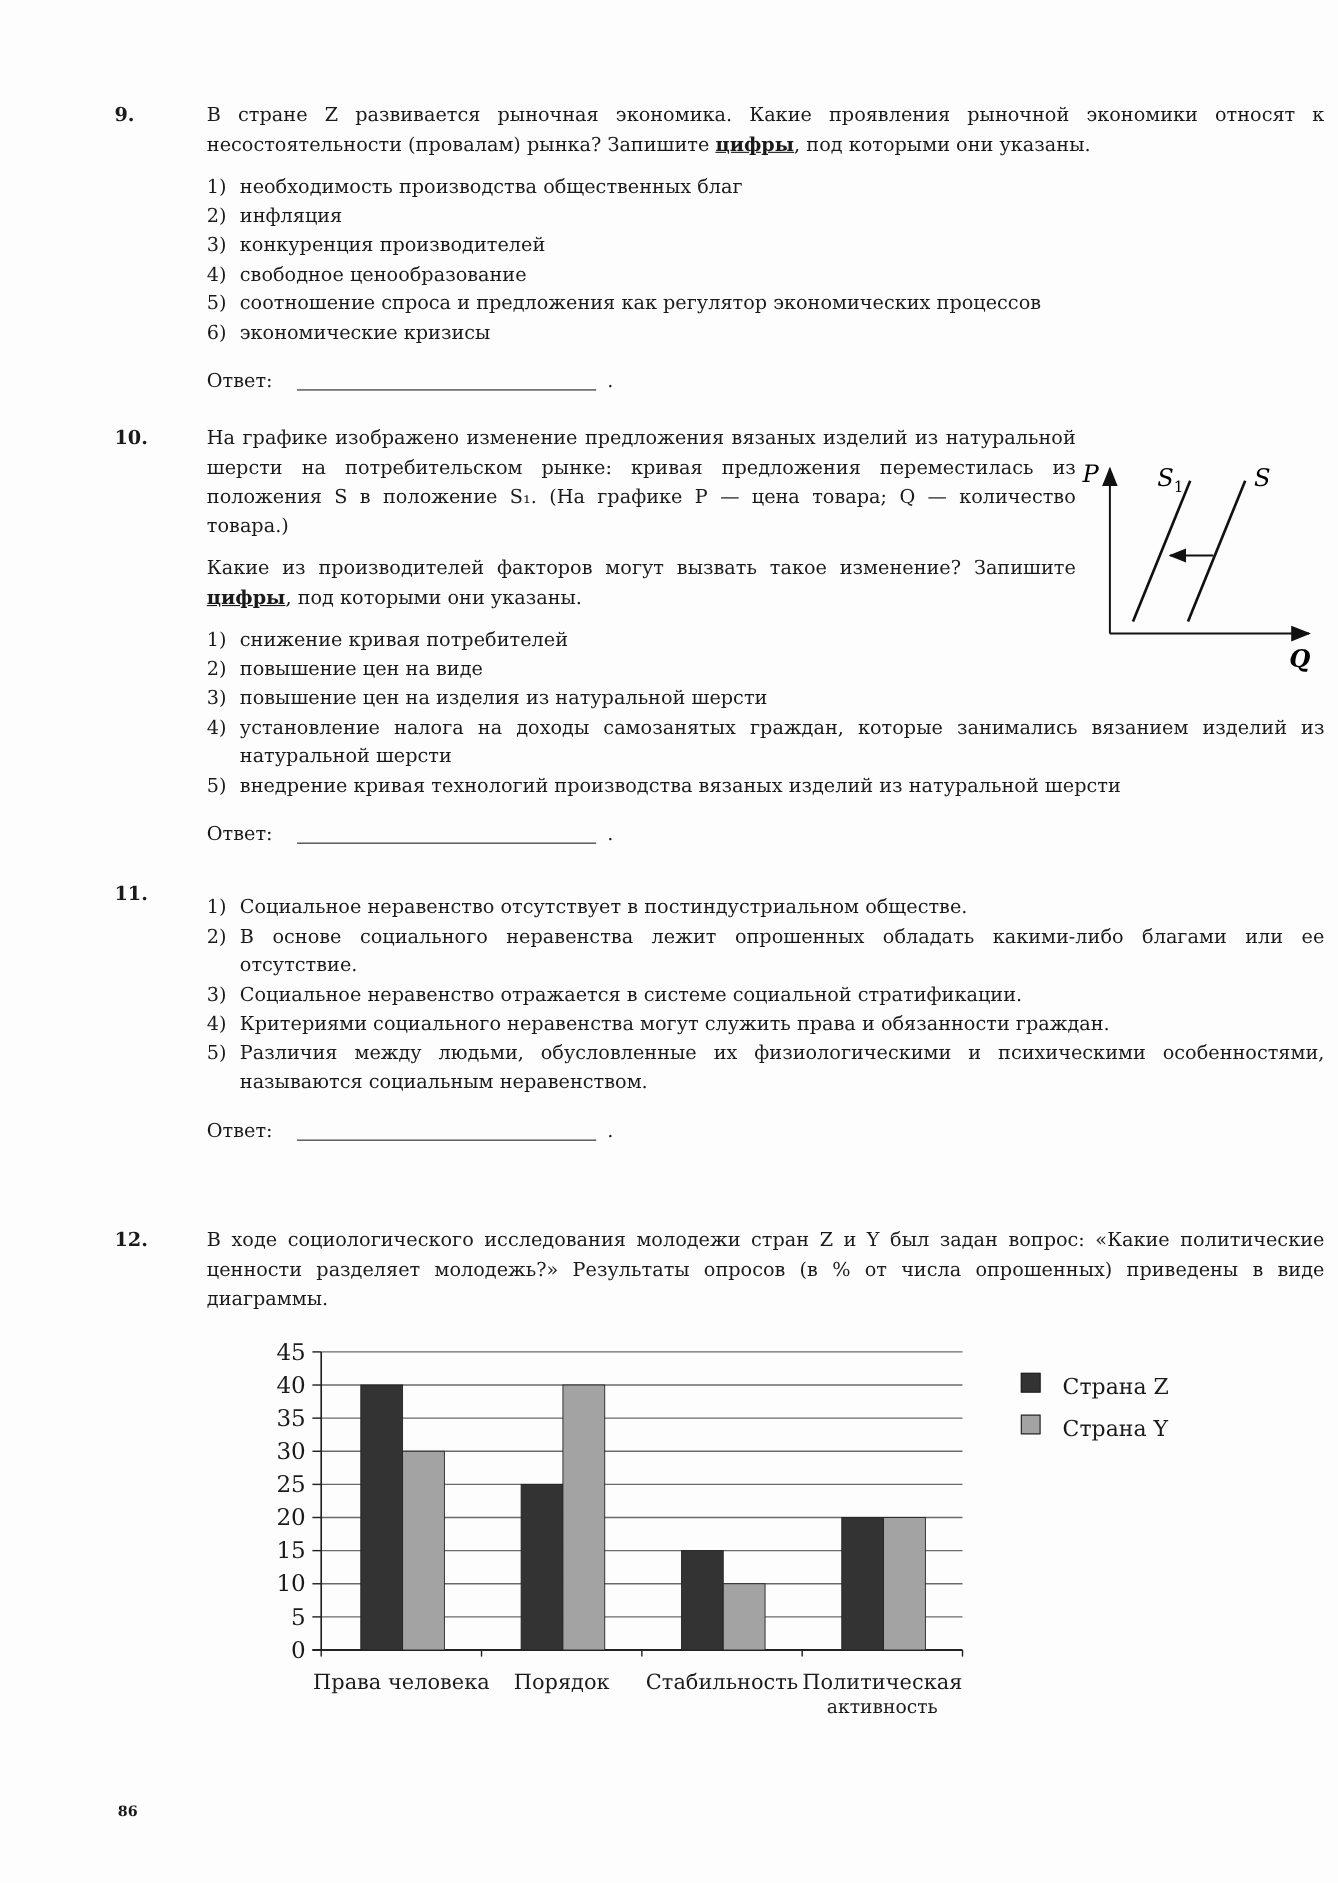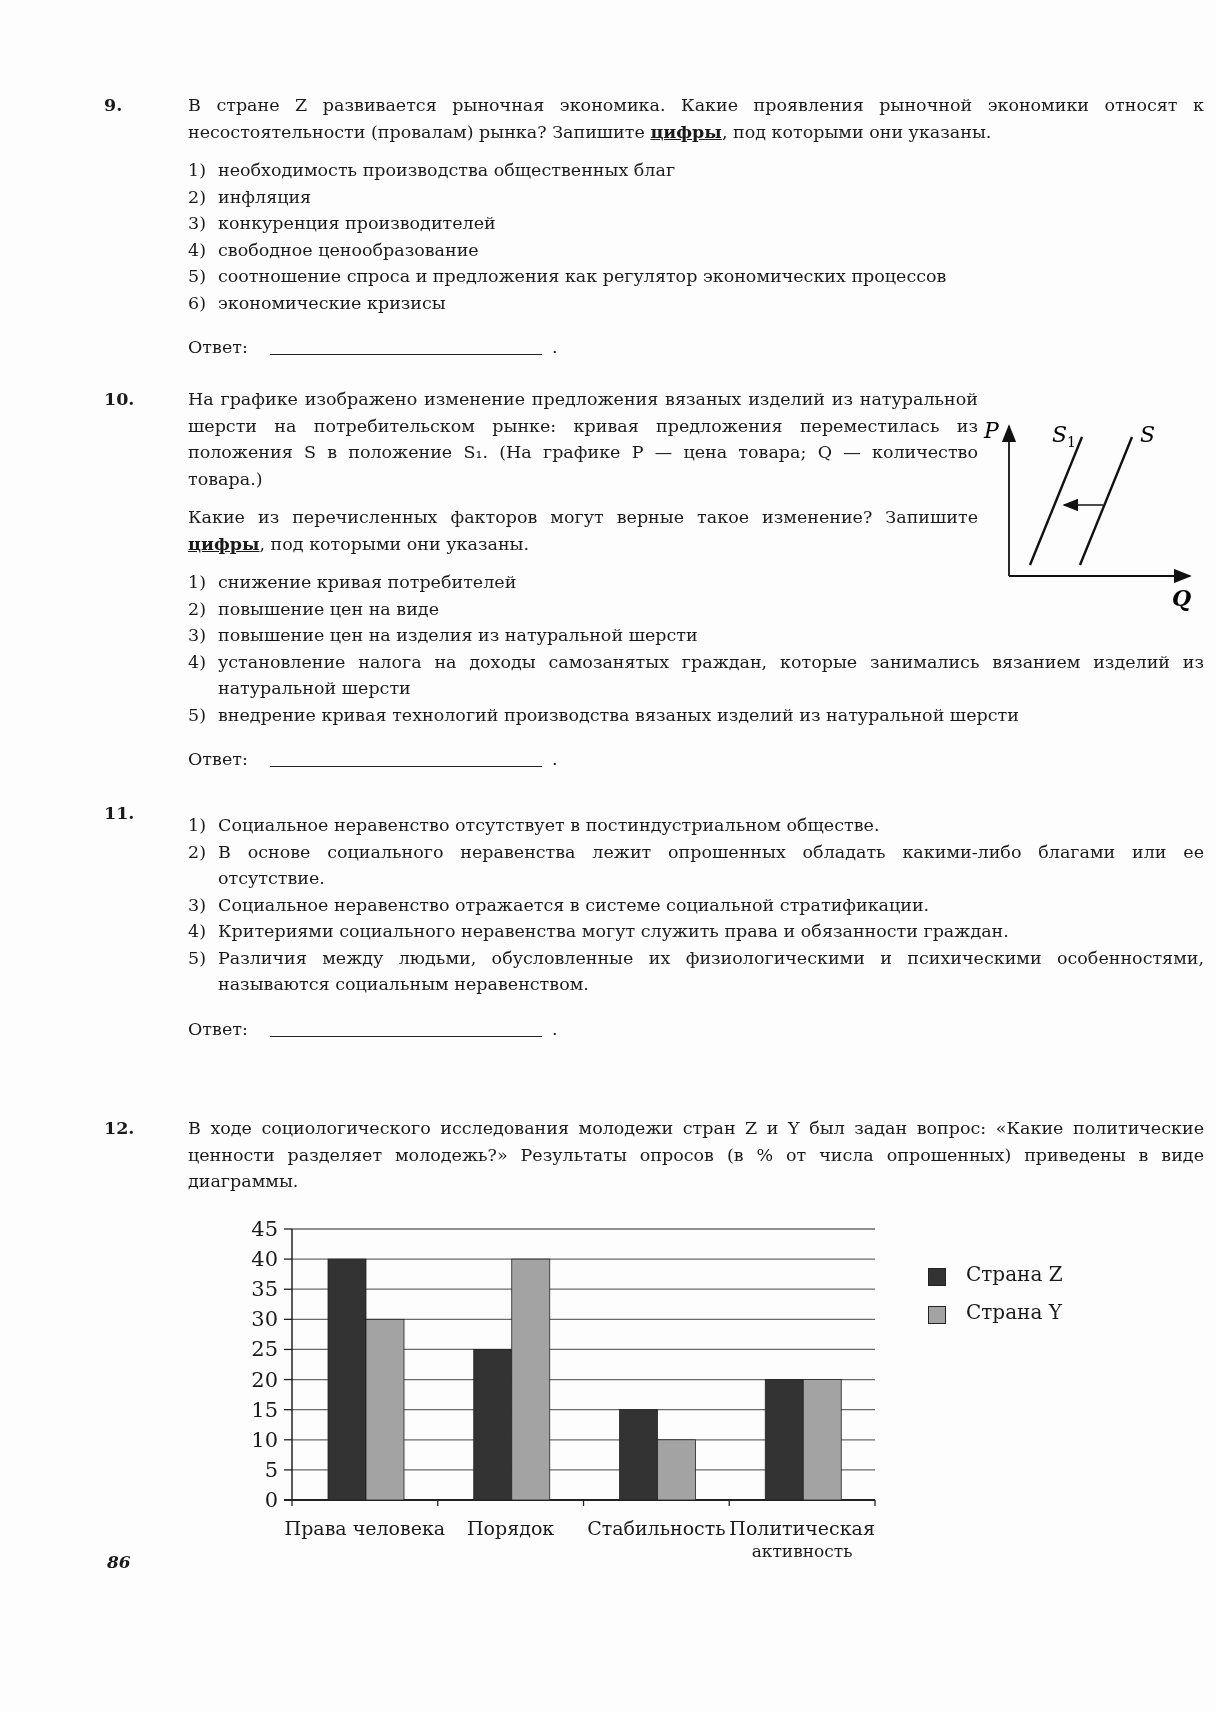--- a/index.html
+++ b/index.html
@@ -11,24 +11,24 @@
   .qbody p { margin: 0; }
   .u { font-weight: bold; text-decoration: underline; }
   .opts { margin: 12px 0 0 0; padding: 0; list-style: none; }
   .opts li { position: relative; padding-left: 30px; }
   .opts .n { position: absolute; left: 0; top: 0; }
   .answer { margin-top: 14px; position: relative; height: 28px; }
   .answer .lbl { position: absolute; left: 0; top: 0; }
   .answer .line { position: absolute; left: 82px; top: 20px; width: 272px; border-bottom: 1.5px solid #222; }
   .answer .dot { position: absolute; left: 364px; top: 0; }
   .q10text { width: 790px; }
-  .pg { position: absolute; left: 107px; top: 1552px; font-weight: bold; font-size: 17px; font-style: italic; }
+  .pg { position: absolute; left: 107px; top: 1640px; font-weight: bold; font-size: 13px; }
   svg text { font-family: "DejaVu Serif", "Liberation Serif", serif; }
   .legend { position: absolute; left: 928px; top: 1248px; font-size: 20px; }
-  .legend .row { display: flex; align-items: flex-end; height: 38px; }
+  .legend .row { display: flex; align-items: flex-start; height: 38px; }
   .legend .sw { width: 18px; height: 18px; border: 1px solid #222; margin-right: 20px; box-sizing: border-box; }
 </style>
 </head>
 <body>
 
 <div class="q" style="top:92px;">
   <span class="qnum">9.</span>
   <div class="qbody">
     <p><span>В стране Z развивается рыночная экономика. Какие проявления рыночной экономики относят к несостоятельности (провалам) рынка? Запишите </span><span class="u">цифры</span><span>, под которыми они указаны.</span></p>
     <ul class="opts">
@@ -44,21 +44,21 @@
       <span class="line"></span>
       <span class="dot">.</span>
     </div>
   </div>
 </div>
 
 <div class="q" style="top:386px;">
   <span class="qnum">10.</span>
   <div class="qbody">
     <p class="q10text">На графике изображено изменение предложения вязаных изделий из натуральной шерсти на потребительском рынке: кривая предложения переместилась из положения S в положение S₁. (На графике P — цена товара; Q — количество товара.)</p>
-    <p class="q10text" style="margin-top:12px;"><span>Какие из перечисленных факторов могут верные такое изменение? Запишите </span><span class="u">цифры</span><span>, под которыми они указаны.</span></p>
+    <p class="q10text" style="margin-top:12px;"><span>Какие из производителей факторов могут вызвать такое изменение? Запишите </span><span class="u">цифры</span><span>, под которыми они указаны.</span></p>
     <ul class="opts">
       <li><span class="n">1)</span><span>снижение кривая потребителей</span></li>
       <li><span class="n">2)</span><span>повышение цен на виде</span></li>
       <li><span class="n">3)</span><span>повышение цен на изделия из натуральной шерсти</span></li>
       <li><span class="n">4)</span><span>установление налога на доходы самозанятых граждан, которые занимались вязанием изделий из натуральной шерсти</span></li>
       <li><span class="n">5)</span><span>внедрение кривая технологий производства вязаных изделий из натуральной шерсти</span></li>
     </ul>
     <div class="answer" style="margin-top:18px;">
       <span class="lbl">Ответ:</span>
       <span class="line"></span>

